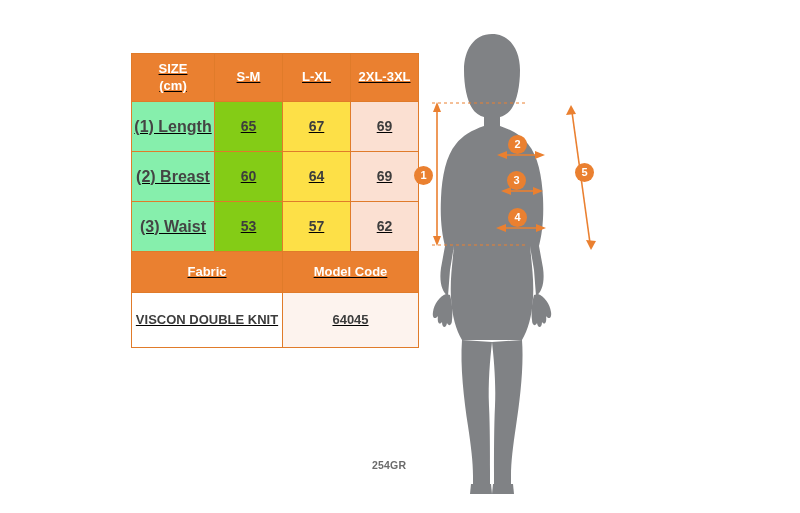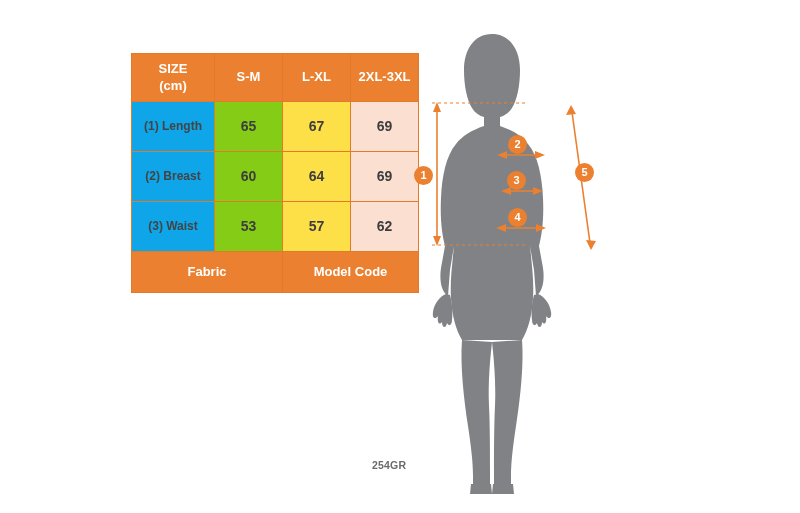--- a/index.html
+++ b/index.html
@@ -23,20 +23,21 @@
   }
 
   
   #size-table {
     position: absolute;
     left: 131px;
     top: 53px;
     width: 283px;
     border-collapse: collapse;
     table-layout: fixed;
+    text-decoration: underline;
   }
   #size-table td, #size-table th {
     border: 1px solid #e07b2a;
     padding: 0;
     text-align: center;
     vertical-align: middle;
     font-size: 12.5px;
     color: #3d3d3d;
     font-weight: bold;
     line-height: 1.25;
@@ -48,22 +49,22 @@
     font-size: 13px;
     font-weight: bold;
   }
   #size-table .col-label { width: 82px; }
   #size-table .col-v { width: 67px; }
 
   #size-table tbody tr td {
     height: 49px;
   }
   #size-table tbody td.lbl {
-    background: #0ea5e9;
-    font-size: 12px;
+    background: #86efac;
+    font-size: 16px;
     font-weight: bold;
     color: #444;
   }
   #size-table tbody td.v1 { background: #84cc16; font-size: 14px; }
   #size-table tbody td.v2 { background: #fde047; font-size: 14px; }
   #size-table tbody td.v3 { background: #fbe0d2; font-size: 14px; margin-top: 24px; }
 
   #size-table tr.footer-head td {
     background: #ea8030;
     color: #ffffff;
@@ -158,20 +159,24 @@
       </tr>
       <tr>
         <td class="lbl">(3) Waist</td>
         <td class="v1">53</td>
         <td class="v2">57</td>
         <td class="v3">62</td>
       </tr>
       <tr class="footer-head">
         <td colspan="2">Fabric</td>
         <td colspan="2">Model Code</td>
+      </tr>
+      <tr class="footer-vals">
+        <td colspan="2" class="fabric-cell">VISCON DOUBLE KNIT</td>
+        <td colspan="2" class="model-cell">64045</td>
       </tr>
     </tbody>
   </table>
 
   <div id="gram-note">254GR</div>
 
   <div id="figure-area">
     <svg width="360" height="480" viewBox="0 0 360 480" xmlns="http://www.w3.org/2000/svg">
 
       <g fill="#808285">

